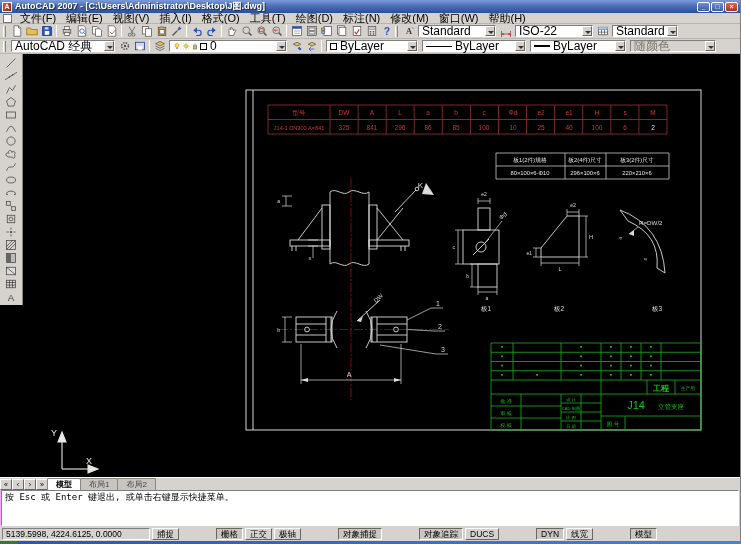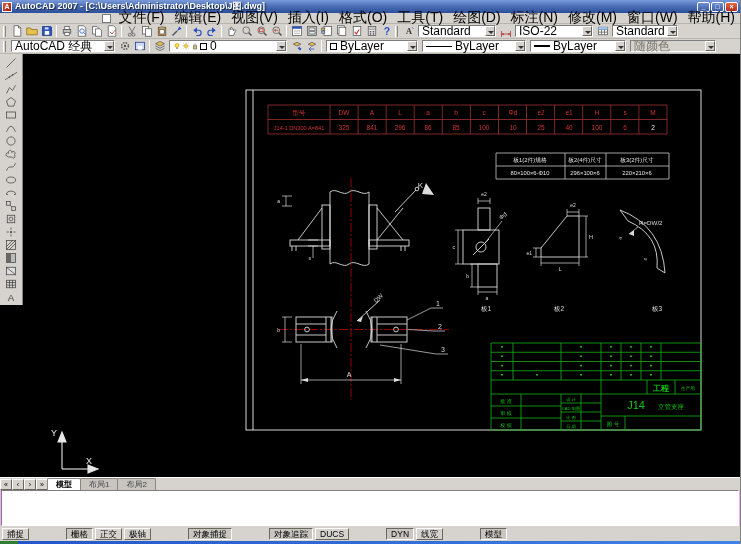--- a/index.html
+++ b/index.html
@@ -6,21 +6,21 @@
   *{box-sizing:border-box;}
   body{font-family:"Liberation Sans",sans-serif;}
   #win{position:relative;width:741px;height:544px;background:#f0abfc;overflow:hidden;border-right:1px solid #808080;}
   
   .titlebar{height:13px;background:linear-gradient(180deg,#7a9ada 0%,#4a6cb4 50%,#2c4f9c 100%);display:flex;align-items:center;padding:0 2px;color:#fff;font-size:9px;font-weight:bold;}
   .appicon{width:10px;height:10px;background:linear-gradient(135deg,#e05a3a,#9c1f10);border:1px solid #fff;color:#fff;font-size:7px;line-height:8px;text-align:center;margin-right:3px;flex:none;}
   .title-text{flex:1;white-space:nowrap;overflow:hidden;text-shadow:1px 1px 1px #123;}
   .winbtn{width:13px;height:10px;margin-left:1px;border:1px solid #fff;border-radius:2px;font-size:7px;line-height:8px;text-align:center;color:#fff;background:linear-gradient(180deg,#6f8fd0,#3a5ca8);flex:none;}
   .winbtn.close{background:linear-gradient(180deg,#e5683f,#b03020);}
   
-  .menubar{height:11px;display:flex;align-items:center;background:#d6d3ce;border-bottom:1px solid #b8b4ae;font-size:14px;padding-left:2px;justify-content:flex-end;}
+  .menubar{height:11px;display:flex;align-items:center;background:#d6d3ce;border-bottom:1px solid #b8b4ae;font-size:11px;padding-left:2px;}
   .doc-icon{width:9px;height:9px;margin:0 3px 0 1px;background:#fff;border:1px solid #777;flex:none;}
   .menu-item{padding:0 5px;white-space:nowrap;color:#000;}
   
   .tbrow{height:15px;display:flex;align-items:center;background:#d6d3ce;border-bottom:1px solid #b8b4ae;padding-left:2px;}
   .grip{width:3px;height:11px;border-left:1px solid #fff;border-right:1px solid #8a877f;margin:0 3px 0 1px;flex:none;}
   .tbi{width:15px;height:13px;display:flex;align-items:center;justify-content:center;flex:none;}
   .tbi svg{width:12px;height:12px;}
   .sep{width:1px;height:12px;background:#8a877f;border-right:1px solid #fff;margin:0 2px;flex:none;}
   .dd{height:12px;background:#fff;border:1px solid;border-color:#7f7f7f #fff #fff #7f7f7f;display:flex;align-items:center;font-size:12px;padding-left:3px;margin:0 2px;position:relative;}
   .dd .val{flex:1;white-space:nowrap;overflow:hidden;}
@@ -845,23 +845,25 @@
     <div class="navbtn">«</div>
     <div class="navbtn">‹</div>
     <div class="navbtn">›</div>
     <div class="navbtn">»</div>
     <div class="tab active">模型</div>
     <div class="tab">布局1</div>
     <div class="tab">布局2</div>
   </div>
 
   <div class="cmd">
+    <div>按 Esc 或 Enter 键退出, 或单击右键显示快捷菜单。</div>
   </div>
 
   <div class="statusbar">
+    <div class="coords">5139.5998, 4224.6125, 0.0000</div>
     <div class="stbtn">捕捉</div>
     <div class="stbtn pressed">栅格</div>
     <div class="stbtn">正交</div>
     <div class="stbtn">极轴</div>
     <div class="stbtn pressed">对象捕捉</div>
     <div class="stbtn pressed">对象追踪</div>
     <div class="stbtn">DUCS</div>
     <div class="stbtn pressed">DYN</div>
     <div class="stbtn">线宽</div>
     <div class="stbtn pressed">模型</div>

